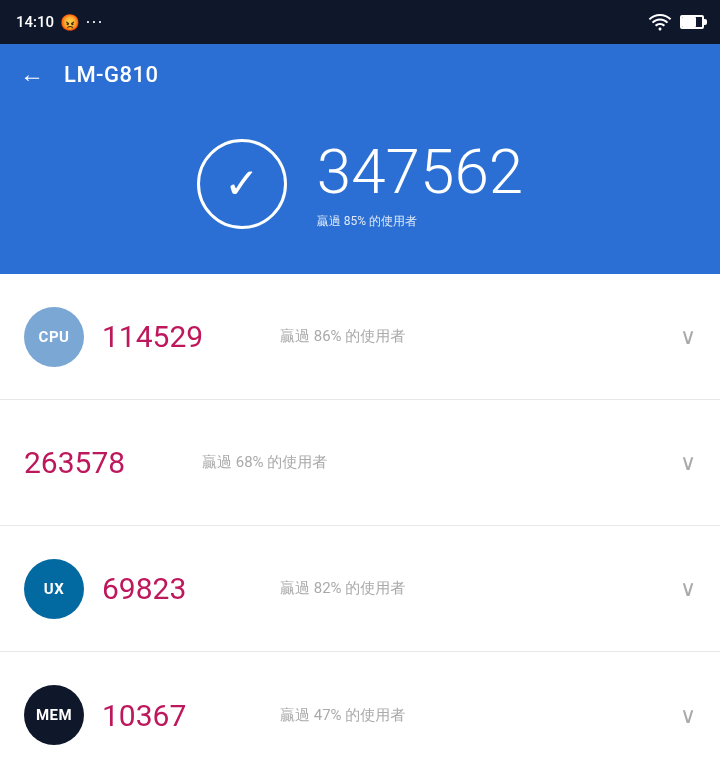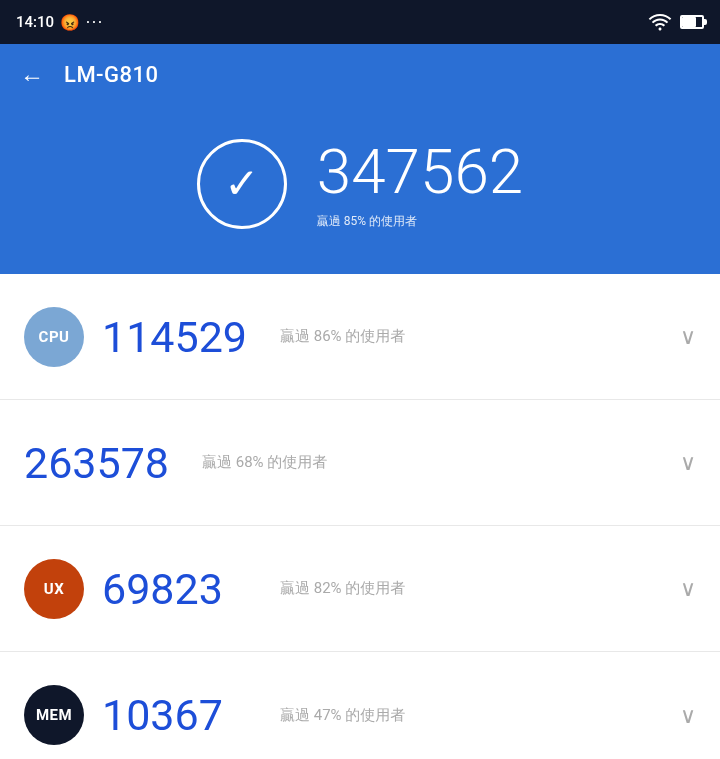--- a/index.html
+++ b/index.html
@@ -180,31 +180,31 @@
 
     .badge-cpu {
       background: #7ba7d4;
     }
 
     .badge-gpu {
       background: #a07cc5;
     }
 
     .badge-ux {
-      background: #c2410c;
+      background: #0369a1;
     }
 
     .badge-mem {
       background: #0f172a;
     }
 
     .metric-score {
-      font-size: 43px;
+      font-size: 30px;
       font-weight: 400;
-      color: #1d4ed8;
+      color: #be185d;
       flex-shrink: 0;
       min-width: 160px;
     }
 
     .metric-desc {
       color: #aaa;
       font-size: 15px;
       flex: 1;
     }
 

